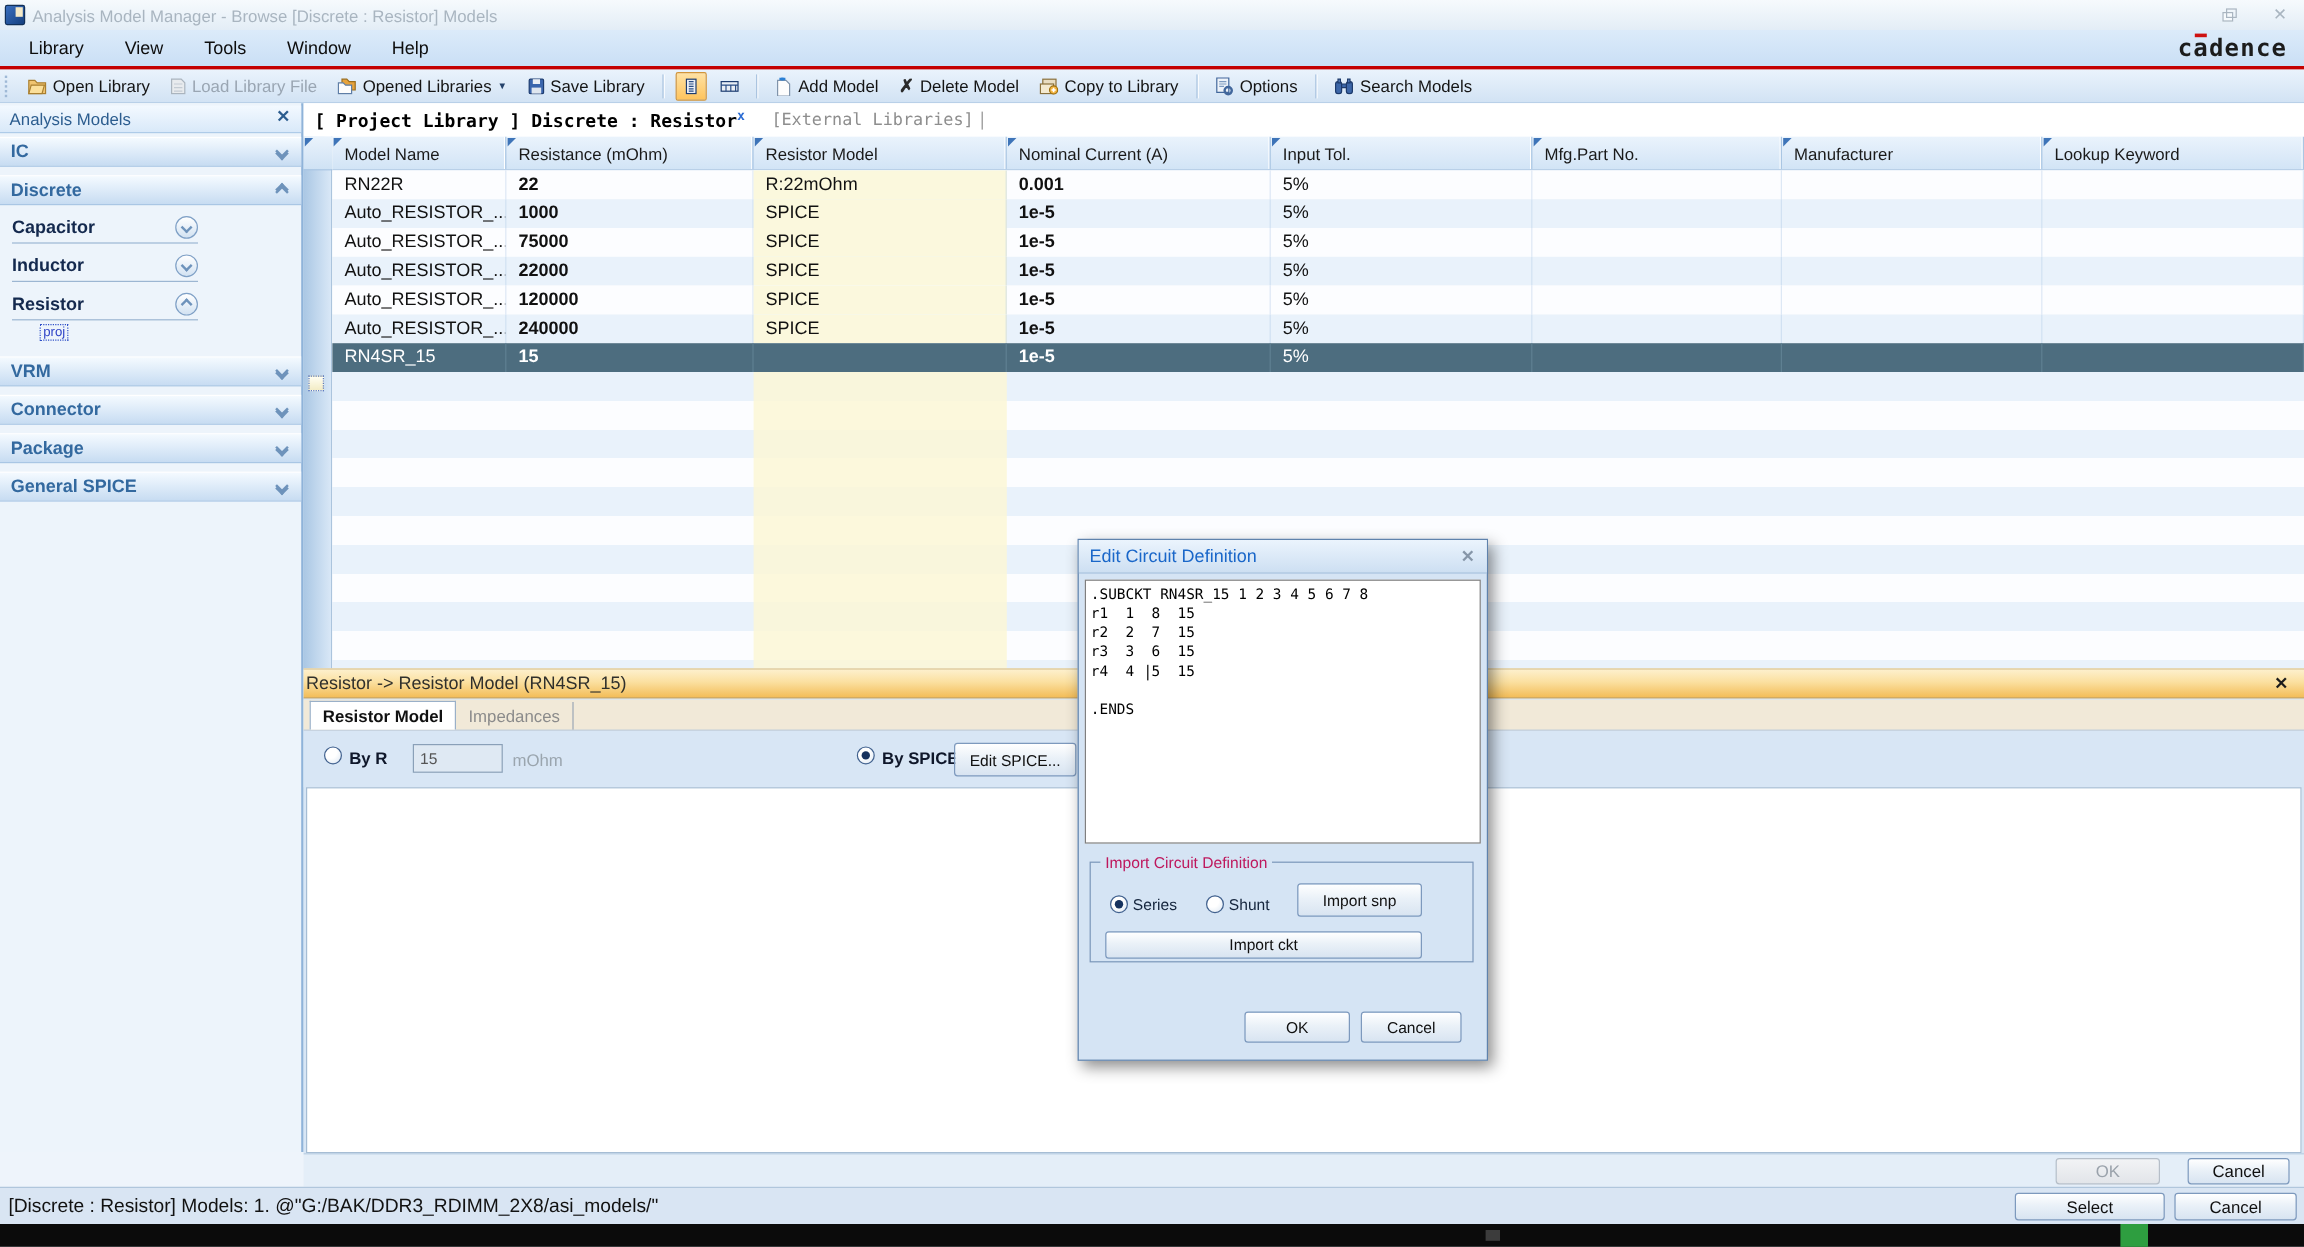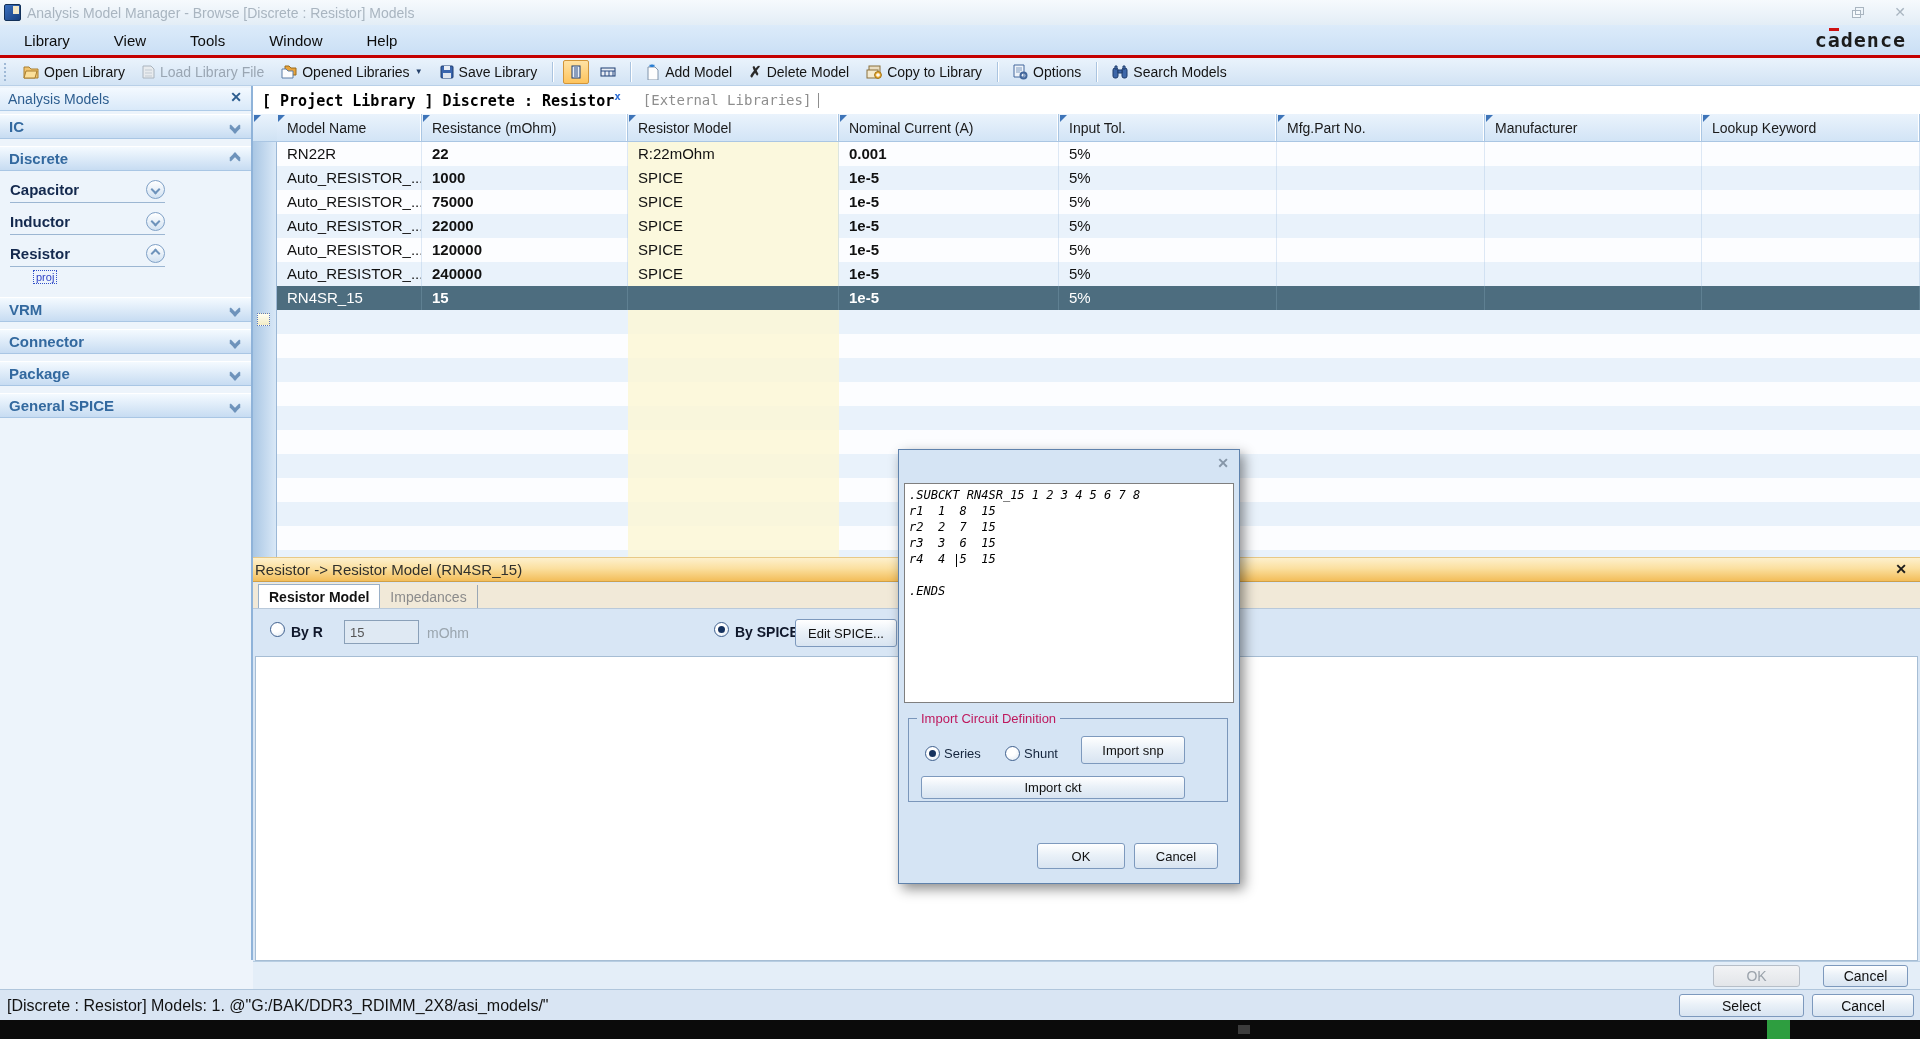--- a/index.html
+++ b/index.html
@@ -15,21 +15,21 @@
   #app-icon::after{content:"";position:absolute;right:1px;top:1px;width:6px;height:8px;background:#f4e9c8;}
   #win-title{margin-left:6px;color:#a9b5c0;font-size:14px;}
   #win-btns{position:absolute;right:14px;top:5px;display:flex;gap:30px;align-items:center;}
   .win-restore{position:relative;width:12px;height:11px;display:inline-block;}
   .win-restore::before{content:"";position:absolute;left:0;bottom:0;width:7px;height:6px;border:1px solid #a9b5c0;background:#f6fafd;}
   .win-restore::after{content:"";position:absolute;right:0;top:0;width:7px;height:6px;border:1px solid #a9b5c0;}
   .win-close{color:#a9b5c0;font-size:14px;line-height:14px;}
 
   
   #menubar{left:0;top:25px;width:1920px;height:30px;background:linear-gradient(#dcebfa,#cadff5);
-           display:flex;align-items:center;gap:44px;padding-left:24px;box-sizing:border-box;}
+           display:flex;align-items:center;gap:34px;padding-left:24px;box-sizing:border-box;}
   .menu-item{font-size:15px;color:#0d0d0d;}
   #logo{position:absolute;right:14px;top:3px;font-family:"DejaVu Sans Mono",monospace;
         font-weight:bold;font-size:20px;letter-spacing:1px;color:#1c1c1c;}
   .logo-a{position:relative;display:inline-block;}
   .logo-a::before{content:"";position:absolute;left:1px;right:2px;top:0px;height:3px;background:#ce1111;}
   #redline{left:0;top:55px;width:1920px;height:3px;background:#c40000;}
 
   
   #toolbar{left:0;top:58px;width:1920px;height:28px;background:linear-gradient(#eaf3fc,#d2e3f4);
            display:flex;align-items:center;gap:7px;padding-left:4px;box-sizing:border-box;border-bottom:1px solid #b9d0e8;}
@@ -137,21 +137,21 @@
   #task-green{position:absolute;left:1767px;top:0;width:23px;height:19px;background:#2e9e40;}
   #task-glyph{position:absolute;left:1238px;top:5px;width:12px;height:9px;background:#3c3c3c;}
 
   
   #dialog{left:898px;top:449px;width:342px;height:435px;background:#d5e4f4;border:1px solid #5f82ac;
           box-shadow:4px 5px 12px rgba(0,0,0,.45);box-sizing:border-box;z-index:50;}
   #dlg-title{position:absolute;left:0;top:0;right:0;height:28px;background:linear-gradient(#ebf4fd,#cddff2);
              border-bottom:1px solid #a8c2de;display:flex;align-items:center;padding-left:9px;box-sizing:border-box;
              font-size:15px;color:#1a67c9;}
   #dlg-close{position:absolute;right:10px;top:5px;color:#8696a8;font-size:14px;font-weight:bold;}
-  #spice-box{position:absolute;left:5px;top:33px;width:330px;height:220px;background:#fff;border:1px solid #7f7f7f;box-sizing:border-box;font-style:italic;}
+  #spice-box{position:absolute;left:5px;top:33px;width:330px;height:220px;background:#fff;border:1px solid #7f7f7f;box-sizing:border-box;}
   #spice-text{margin:0;padding:3px 4px;font-family:"DejaVu Sans Mono",monospace;font-size:12px;line-height:16px;color:#000;white-space:pre;}
   #caret{position:absolute;left:51px;top:70px;width:1px;height:13px;background:#000;}
   #import-group{position:absolute;left:9px;top:268px;width:320px;height:84px;border:1px solid #7a96ba;box-sizing:border-box;}
   #import-label{position:absolute;left:8px;top:-8px;background:#d5e4f4;padding:0 4px;font-size:13px;color:#be185d;}
   .dlg-radio-label{font-size:13px;color:#14243c;vertical-align:middle;margin-left:4px;}
   #series-wrap{position:absolute;left:16px;top:25px;}
   #shunt-wrap{position:absolute;left:96px;top:25px;}
   #import-snp{position:absolute;left:172px;top:17px;width:104px;height:28px;font-size:13px;}
   #import-ckt{position:absolute;left:12px;top:57px;width:264px;height:23px;font-size:13px;}
   #dlg-ok{position:absolute;left:138px;top:393px;width:88px;height:26px;font-size:13px;}
@@ -532,20 +532,23 @@
   <span class="btn" id="select-btn">Select</span>
   <span class="btn" id="cancel2-btn">Cancel</span>
 </div>
 
 <div id="taskbar" class="abs">
   <span id="task-glyph"></span>
   <span id="task-green"></span>
 </div>
 
 <div id="dialog" class="abs">
+  <div id="dlg-title">
+    <span>Edit Circuit Definition</span>
+  </div>
   <span id="dlg-close">✕</span>
 
   <div id="spice-box">
     <pre id="spice-text">.SUBCKT RN4SR_15 1 2 3 4 5 6 7 8
 r1  1  8  15
 r2  2  7  15
 r3  3  6  15
 r4  4  5  15
 
 .ENDS</pre>

